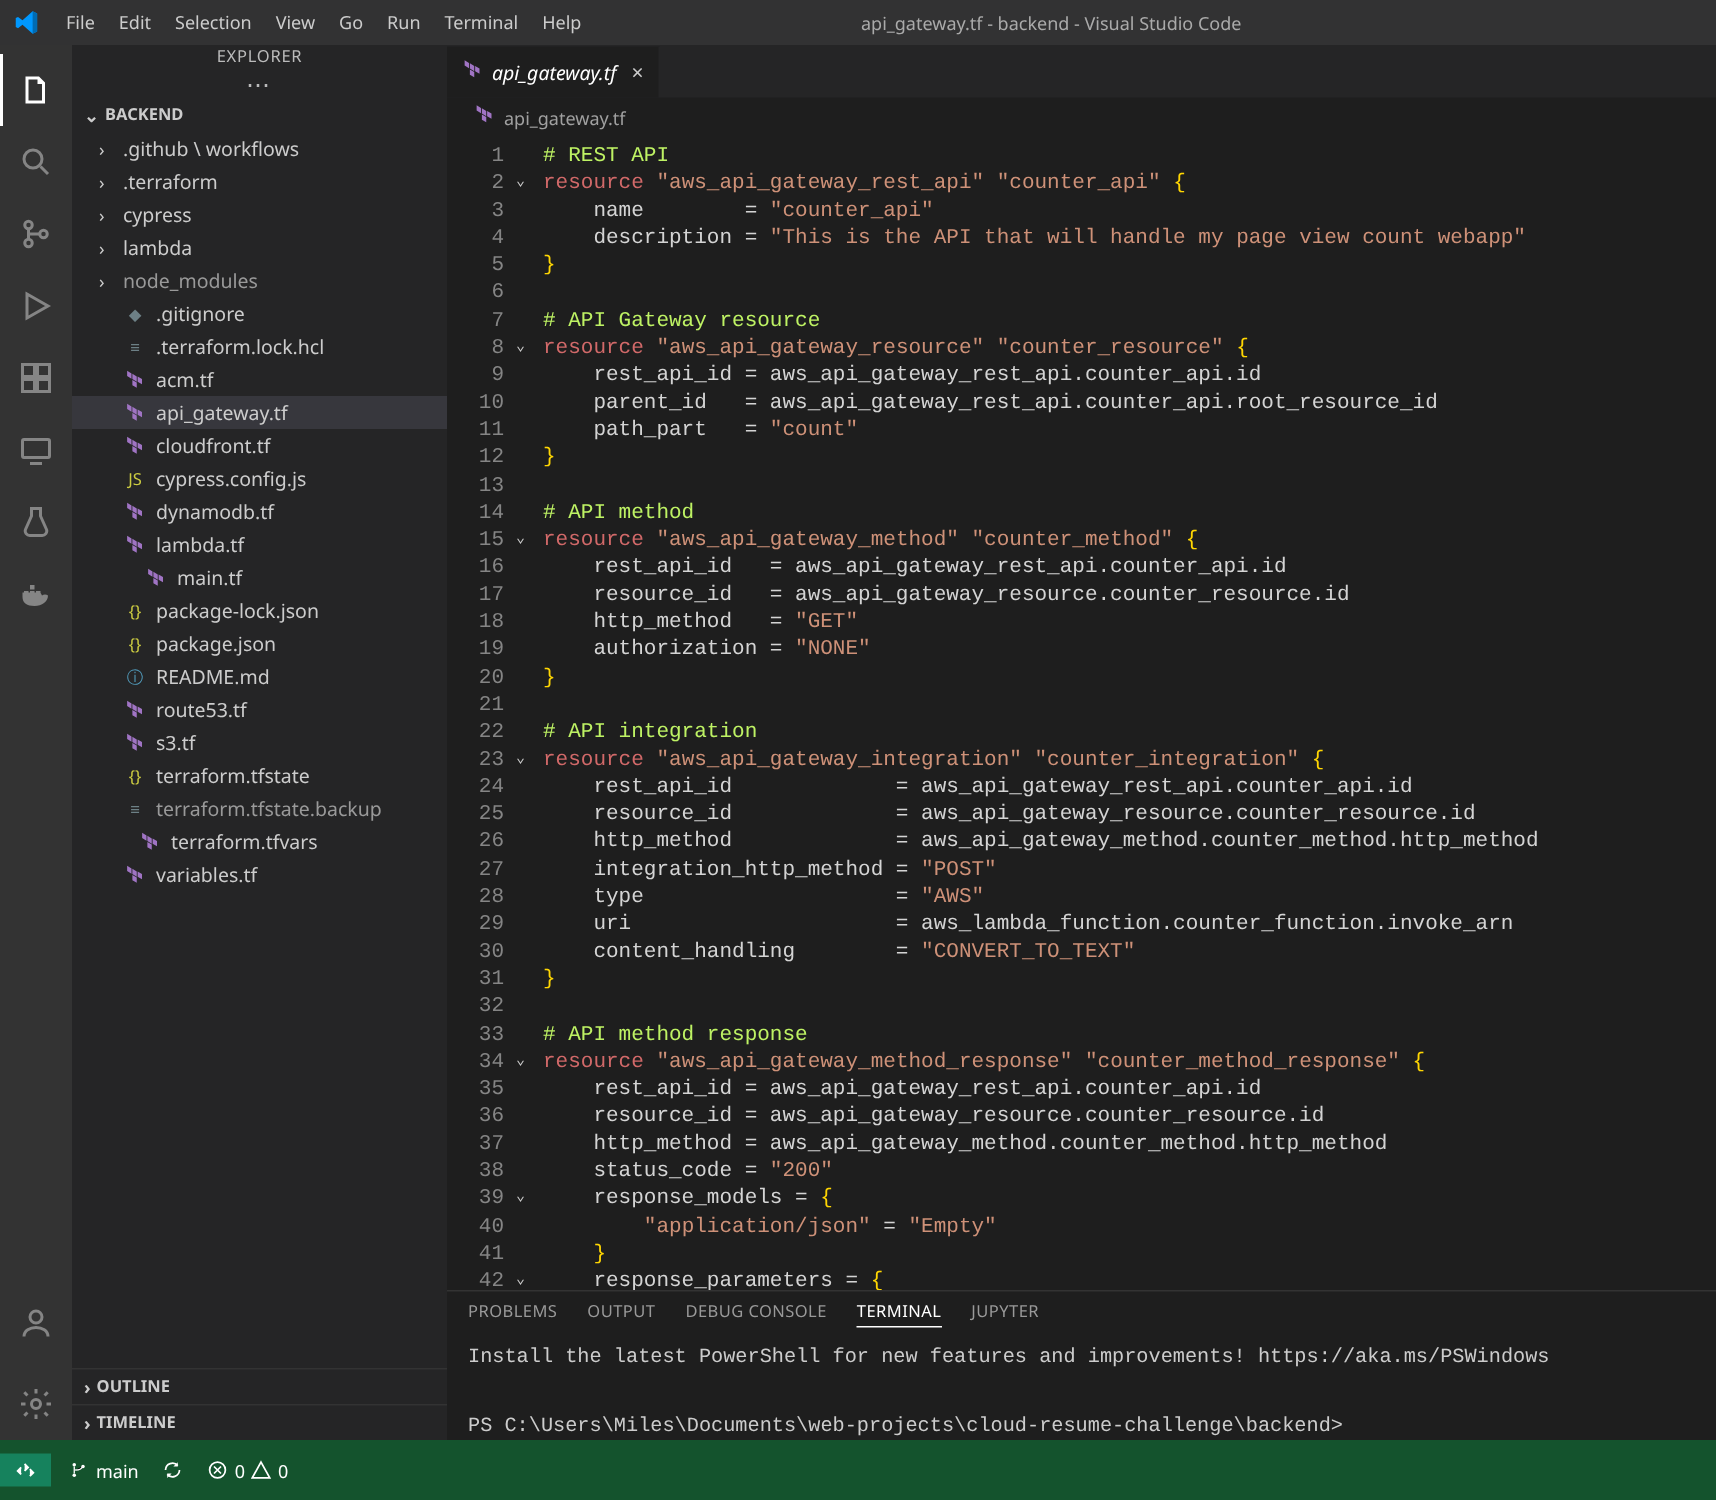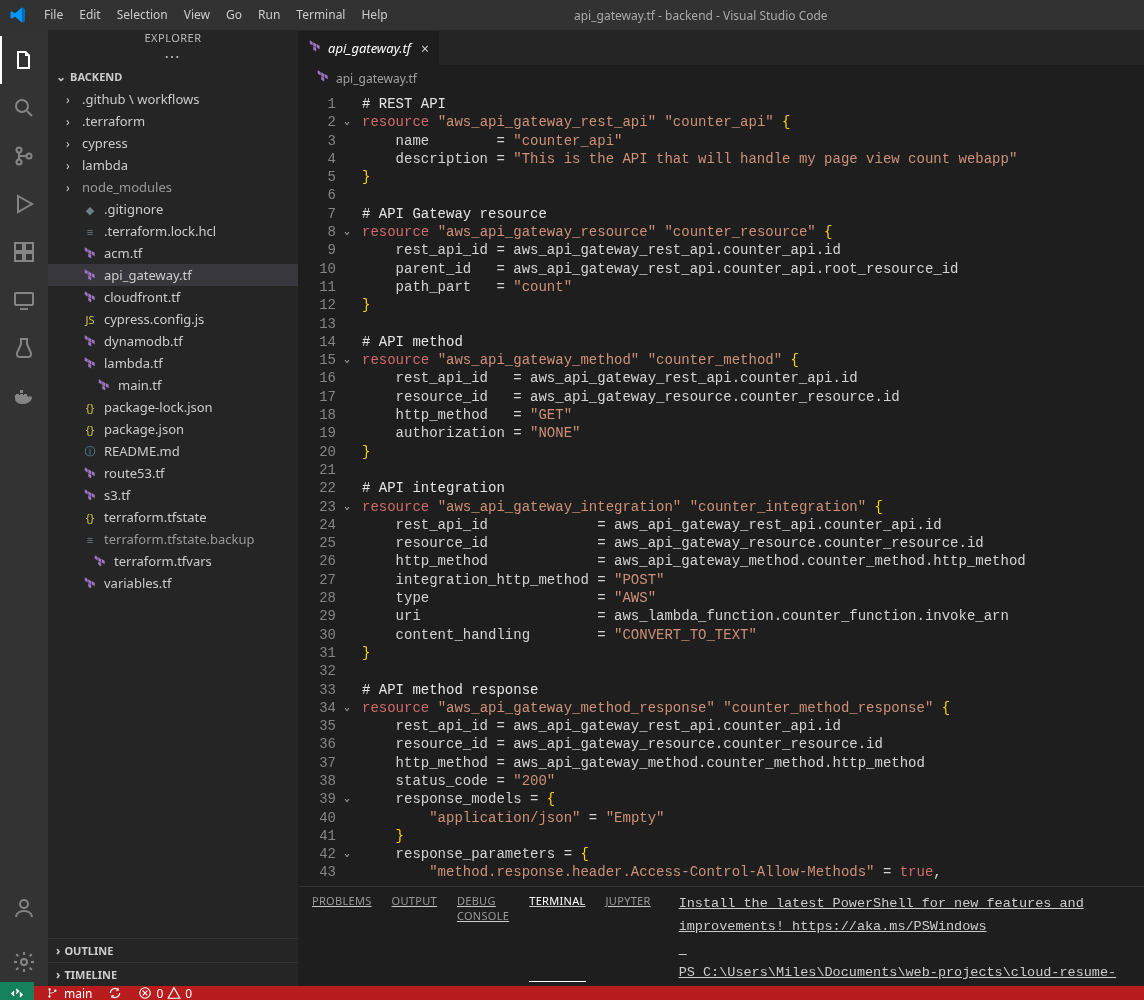--- a/index.html
+++ b/index.html
@@ -83,39 +83,39 @@
 .gutter .ln { height:18.3px; position:relative; }
 .gutter .fold {
   position:absolute; right:-14px; top:0; color:#ccc; font-size:10px;
 }
 .code {
   flex:1; font-family:Consolas,"Courier New",monospace;
   font-size:14px; line-height:18.3px; padding-top:4px; padding-left:16px;
   white-space:pre; overflow:hidden;
 }
 .cl { height:18.3px; color:#d4d4d4; }
-.tok-cmt { color:#e5e5e5; }
+.tok-cmt { color:#bef264; }
 .tok-kw  { color:#d16969; }
 .tok-str { color:#ce9178; }
 .tok-id  { color:#d4d4d4; }
 .tok-brc { color:#ffd602; }
 
 
-.panel { height:100px; background:#1e1e1e; border-top:1px solid #333; display:flex; flex-direction:row;text-decoration:underline; }
+.panel { height:100px; background:#1e1e1e; border-top:1px solid #333; display:flex; flex-direction:column; }
 .panel-tabs { display:flex; gap:20px; padding:6px 14px 4px; font-size:11px; color:#999; }
 .panel-tabs .ptab { cursor:default; letter-spacing:0.3px; }
 .panel-tabs .ptab.active { color:#fff; border-bottom:1px solid #fff; padding-bottom:2px; }
 .terminal {
   font-family:Consolas,"Courier New",monospace; font-size:13.5px;
   padding:6px 14px; color:#ccc; line-height:1.7;
 }
 
 
 .statusbar {
-  height:14px; background:#b91c1c; color:#fff;
+  height:40px; background:#14532d; color:#fff;
   display:flex; align-items:center; font-size:12px;
 }
 .statusbar .sb-item { padding:0 8px; display:flex; align-items:center; gap:4px; }
 .statusbar .remote { background:#16825d; height:22px; width:34px; display:flex; align-items:center; justify-content:center; margin-right:4px;}
 .statusbar svg { width:14px; height:14px; }
 
 
 .ficon { font-size:11px; }
 .tf-icon svg { width:14px; height:14px; }
 .color-purple { color:#a074c4; }

